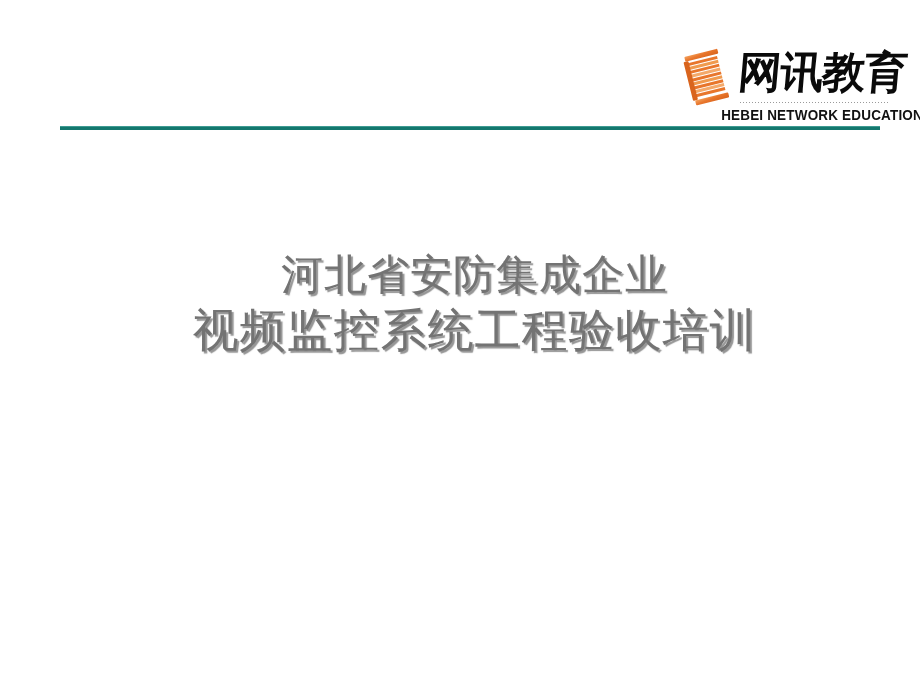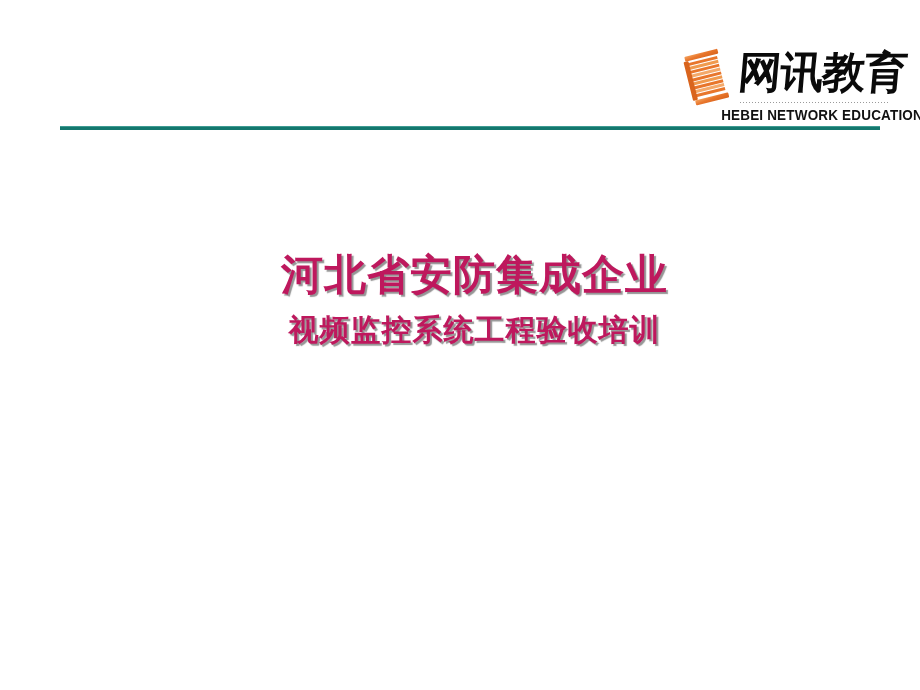--- a/index.html
+++ b/index.html
@@ -100,35 +100,35 @@
     position: absolute;
     left: 0;
     top: 248px;
     width: 920px;
     text-align: center;
   }
 
   .title-line {
     display: block;
     font-family: "DejaVu Sans", "Liberation Sans", sans-serif;
-    font-weight: 700;
-    color: #be185d;
+    font-weight: 400;
+    color: #737373;
     text-shadow: 2px 2px 1px rgba(130,130,130,0.85);
     white-space: nowrap;
     padding-left: 29px;
   }
 
   .title-line-1 {
     font-size: 42px;
     line-height: 54px;
     letter-spacing: 1px;
   }
 
   .title-line-2 {
-    font-size: 30px;
+    font-size: 46px;
     line-height: 56px;
     letter-spacing: 1px;
   }
 </style>
 </head>
 <body>
 
 <div class="slide">
 
   <div class="logo-block">

